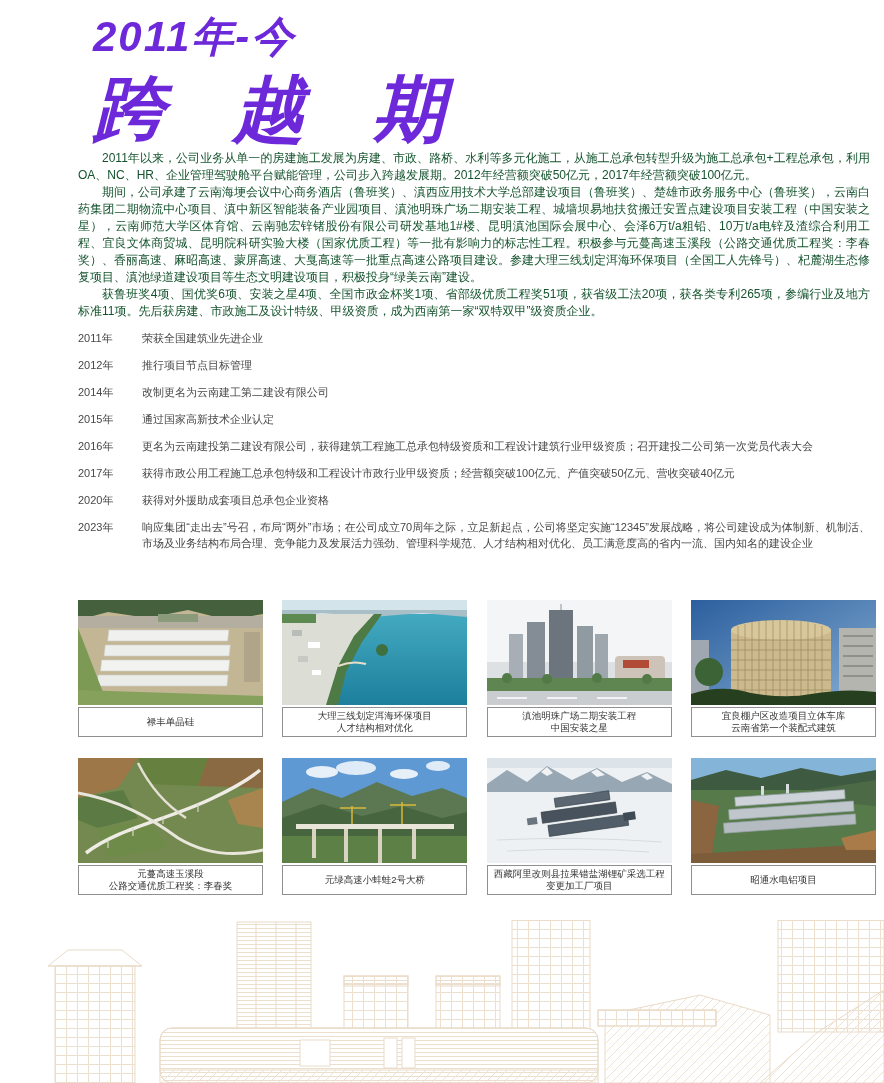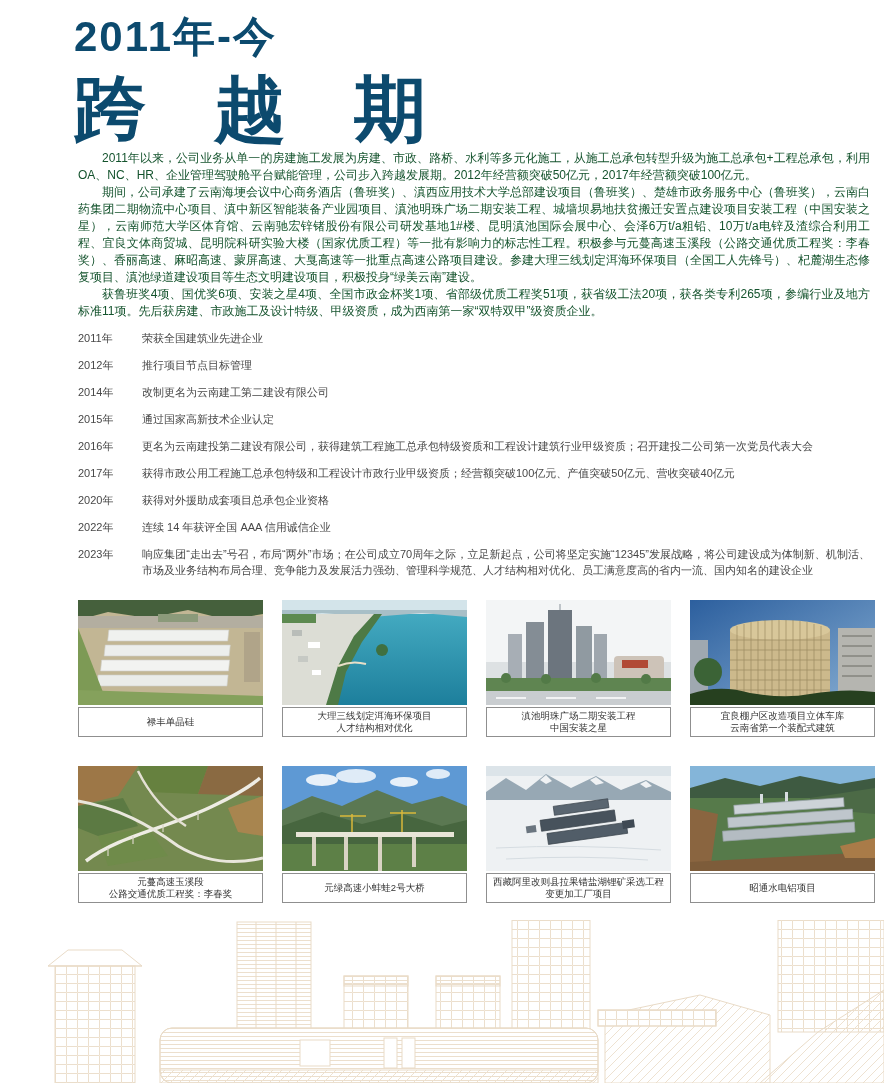--- a/index.html
+++ b/index.html
@@ -1,32 +1,32 @@
 <!DOCTYPE html>
 <html><head>
 <meta charset="utf-8">
 <style>
   html,body{margin:0;padding:0;background:#ffffff;}
   body{font-family:"Liberation Sans","DejaVu Sans",sans-serif;}
   .page{position:relative;width:884px;height:1083px;background:#ffffff;overflow:hidden;}
 
-  .header{position:absolute;left:74px;top:14px;color:#0c4a6e;}
+  .header{position:absolute;left:93px;top:14px;color:#6d28d9;font-style:italic;}
   .period{font-size:42px;font-weight:700;letter-spacing:2px;line-height:1.1;}
   .phase{font-size:72px;font-weight:700;letter-spacing:24px;line-height:1.1;margin-top:10px;}
 
   .intro{position:absolute;left:78px;top:150px;width:792px;color:#14532d;}
   .intro p{margin:0;font-size:12px;line-height:17px;text-align:justify;text-indent:24px;}
 
   .timeline{position:absolute;left:78px;top:330px;width:792px;color:#474747;}
   .t-row{display:flex;margin-bottom:11px;font-size:11px;line-height:16px;}
   .t-year{width:46px;flex:none;margin-right:18px;}
   .t-text{flex:1;text-align:justify;}
 
   .gallery{position:absolute;left:78px;top:600px;width:798px;}
-  .g-row{display:flex;gap:19px;margin-bottom:29px;}
+  .g-row{display:flex;margin-bottom:21px;justify-content:space-between;}
   .card{width:185px;}
   .photo{display:block;width:185px;height:105px;}
   .cap{box-sizing:border-box;height:30px;margin-top:2px;border:1px solid #8f8f8f;background:#ffffff;
        display:flex;flex-direction:column;justify-content:center;align-items:center;
        font-size:9.5px;line-height:12px;color:#333333;text-align:center;overflow:hidden;padding:1px 2px;}
 
   .skyline{position:absolute;left:0;bottom:0;width:884px;height:163px;}
 </style>
 </head>
 <body>
@@ -109,24 +109,20 @@
       <span class="t-year">2016年</span>
       <span class="t-text">更名为云南建投第二建设有限公司，获得建筑工程施工总承包特级资质和工程设计建筑行业甲级资质；召开建投二公司第一次党员代表大会</span>
     </div>
     <div class="t-row">
       <span class="t-year">2017年</span>
       <span class="t-text">获得市政公用工程施工总承包特级和工程设计市政行业甲级资质；经营额突破100亿元、产值突破50亿元、营收突破40亿元</span>
     </div>
     <div class="t-row">
       <span class="t-year">2020年</span>
       <span class="t-text">获得对外援助成套项目总承包企业资格</span>
-    </div>
-    <div class="t-row">
-      <span class="t-year">2022年</span>
-      <span class="t-text">连续 14 年获评全国 AAA 信用诚信企业</span>
     </div>
     <div class="t-row">
       <span class="t-year">2023年</span>
       <span class="t-text">响应集团“走出去”号召，布局“两外”市场；在公司成立70周年之际，立足新起点，公司将坚定实施“12345”发展战略，将公司建设成为体制新、机制活、市场及业务结构布局合理、竞争能力及发展活力强劲、管理科学规范、人才结构相对优化、员工满意度高的省内一流、国内知名的建设企业</span>
     </div>
   </div>
 
   <div class="gallery">
     <div class="g-row">
 

